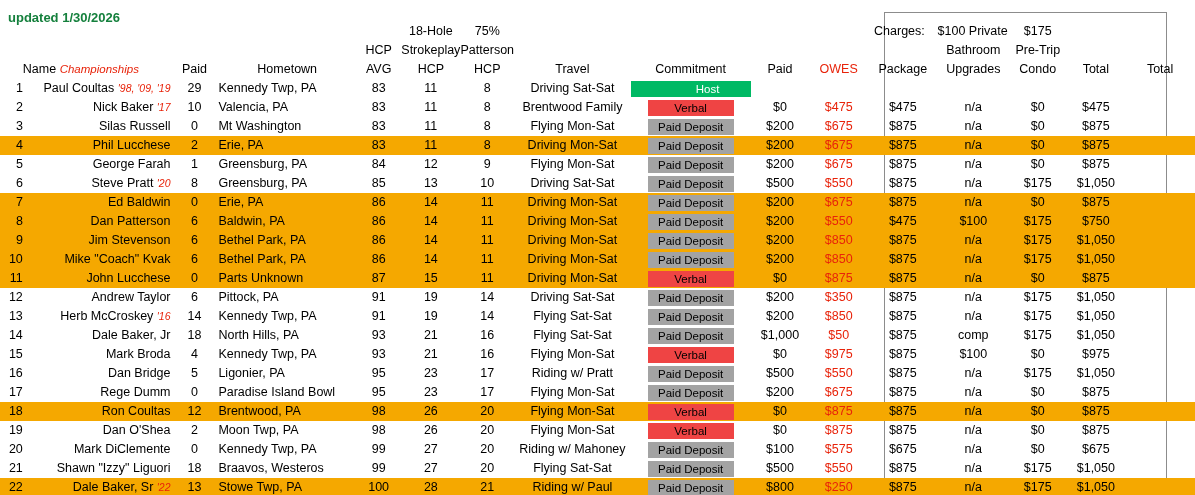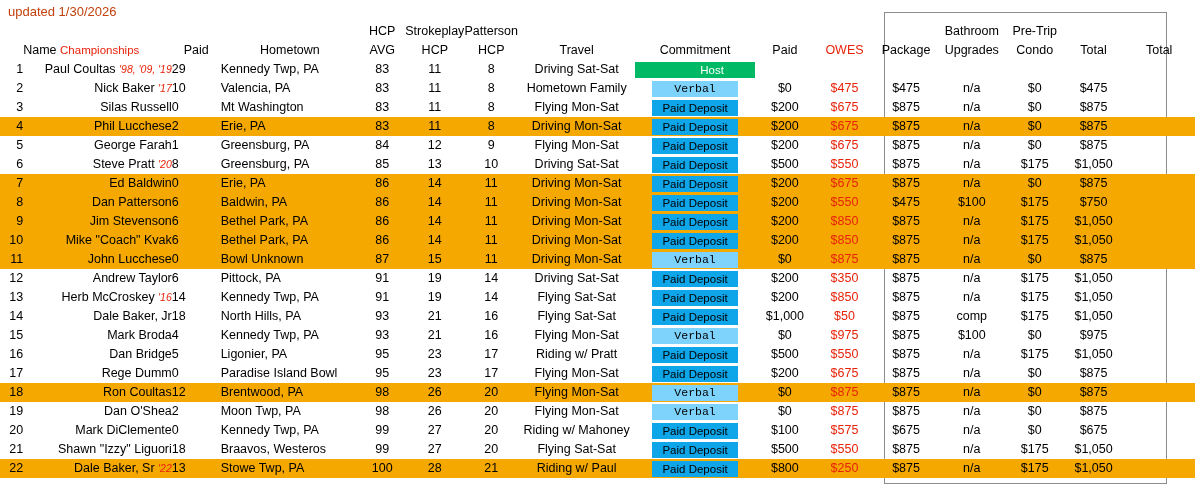--- a/index.html
+++ b/index.html
@@ -11,24 +11,24 @@
     width: 1195px;
     height: 495px;
     font-family: "Liberation Sans", sans-serif;
     font-size: 12.5px;
     color: #000000;
     overflow: hidden;
   }
   #updated {
     position: absolute;
     left: 8px;
-    top: 4px;
+    top: 10px;
     font-size: 13px;
-    font-weight: normal;
-    color: #c2410c;
+    font-weight: bold;
+    color: #15803d;
   }
   table.sheet {
     position: absolute;
     left: 0px;
     top: 22px;
     border-collapse: collapse;
     table-layout: fixed;
   }
   table.sheet td, table.sheet th {
     padding: 0;
@@ -36,40 +36,41 @@
     font-weight: normal;
     vertical-align: middle;
     white-space: nowrap;
     line-height: 19px;
     height: 19px;
     font-size: 12.5px;
   }
   
   .c-idx   { width: 26px;  text-align: right; padding-right: 6px; }
   .c-name  { width: 155px; text-align: right; padding-left: 6px; }
-  .c-trips { width: 56px;  }
+  .c-trips { width: 56px;  text-align: center; }
   .c-home  { width: 145px; text-align: left; }
   .c-hcpavg{ width: 52px;  text-align: center; }
   .c-hcp18 { width: 52px;  text-align: center; }
   .c-hcp75 { width: 54px;  text-align: center; }
   .c-travel{ width: 120px; text-align: center; }
   .c-commit{ width: 100px; text-align: center; }
   .c-paid  { width: 66px;  text-align: center; }
   .c-owes  { width: 66px;  text-align: center; color: #e8230a; }
   .c-pkg   { width: 68px;  text-align: center; }
   .c-upg   { width: 72px;  text-align: center; }
   .c-condo { width: 62px;  text-align: center; }
   .c-total { width: 66px;  text-align: center; }
   .c-gaming{ width: 85px;  text-align: left; padding-left: 8px; }
 
   
   .hdr td { font-size: 12.5px; text-align: center; }
   .hdr-name { text-align: left !important; padding-left: 6px; }
   .champ {
     color: #e8230a;
+    font-style: italic;
     font-size: 11.5px;
   }
   .yr {
     color: #e8230a;
     font-style: italic;
     font-size: 10.5px;
   }
   .hl { background: #f5a800; }
   .hl td { background: #f5a800; }
 
@@ -77,22 +78,22 @@
   .pill {
     display: block;
     width: 86px;
     margin: 0 auto;
     font-size: 11.5px;
     line-height: 16px;
     height: 16px;
     text-align: center;
   }
   .pill.host { background: #00b964; color: #ffffff; padding-left: 34px; }
-  .pill.deposit { background: #0ea5e9; color: #000000; }
-  .pill.verbal { background: #7dd3fc; color: #000000; font-family: Liberation Mono, monospace; }
+  .pill.deposit { background: #a3a3a3; color: #000000; }
+  .pill.verbal { background: #ef4444; color: #000000; }
 
   
   .charges-box {
     position: absolute;
     left: 884px;
     top: 12px;
     width: 281px;
     height: 470px;
     border: 1px solid #8c8c8c;
     pointer-events: none;
@@ -126,20 +127,38 @@
       <col class="c-condo">
       <col class="c-total">
       <col class="c-gaming">
   </colgroup>
   <tbody id="table-body">
       <tr class="hdr hdr-top">
         <td class="c-idx"></td>
         <td class="c-name"></td>
         <td class="c-trips"></td>
         <td class="c-home"></td>
+        <td class="c-hcpavg"></td>
+        <td class="c-hcp18">18-Hole</td>
+        <td class="c-hcp75">75%</td>
+        <td class="c-travel"></td>
+        <td class="c-commit"></td>
+        <td class="c-paid"></td>
+        <td class="c-owes"></td>
+        <td class="c-pkg small-hdr" style="text-align:left;padding-left:6px;">Charges:</td>
+        <td class="c-upg small-hdr" style="text-align:left;">$100 Private</td>
+        <td class="c-condo small-hdr">$175</td>
+        <td class="c-total"></td>
+        <td class="c-gaming"></td>
+      </tr>
+      <tr class="hdr hdr-top">
+        <td class="c-idx"></td>
+        <td class="c-name"></td>
+        <td class="c-trips"></td>
+        <td class="c-home"></td>
         <td class="c-hcpavg">HCP</td>
         <td class="c-hcp18">Strokeplay</td>
         <td class="c-hcp75">Patterson</td>
         <td class="c-travel"></td>
         <td class="c-commit"></td>
         <td class="c-paid"></td>
         <td class="c-owes"></td>
         <td class="c-pkg"></td>
         <td class="c-upg small-hdr">Bathroom</td>
         <td class="c-condo small-hdr">Pre-Trip</td>
@@ -185,21 +204,21 @@
         <td class="c-gaming"></td>
       </tr>
       <tr class="data-row">
         <td class="c-idx">2</td>
         <td class="c-name">Nick Baker <span class="yr">'17</span></td>
         <td class="c-trips">10</td>
         <td class="c-home">Valencia, PA</td>
         <td class="c-hcpavg">83</td>
         <td class="c-hcp18">11</td>
         <td class="c-hcp75">8</td>
-        <td class="c-travel">Hometown Family</td>
+        <td class="c-travel">Brentwood Family</td>
         <td class="c-commit">
           <span class="pill verbal">Verbal</span>
         </td>
         <td class="c-paid">$0</td>
         <td class="c-owes">$475</td>
         <td class="c-pkg">$475</td>
         <td class="c-upg">n/a</td>
         <td class="c-condo">$0</td>
         <td class="c-total">$475</td>
         <td class="c-gaming"></td>
@@ -361,21 +380,21 @@
         <td class="c-pkg">$875</td>
         <td class="c-upg">n/a</td>
         <td class="c-condo">$175</td>
         <td class="c-total">$1,050</td>
         <td class="c-gaming"></td>
       </tr>
       <tr class="data-row hl">
         <td class="c-idx">11</td>
         <td class="c-name">John Lucchese</td>
         <td class="c-trips">0</td>
-        <td class="c-home">Bowl Unknown</td>
+        <td class="c-home">Parts Unknown</td>
         <td class="c-hcpavg">87</td>
         <td class="c-hcp18">15</td>
         <td class="c-hcp75">11</td>
         <td class="c-travel">Driving Mon-Sat</td>
         <td class="c-commit">
           <span class="pill verbal">Verbal</span>
         </td>
         <td class="c-paid">$0</td>
         <td class="c-owes">$875</td>
         <td class="c-pkg">$875</td>

